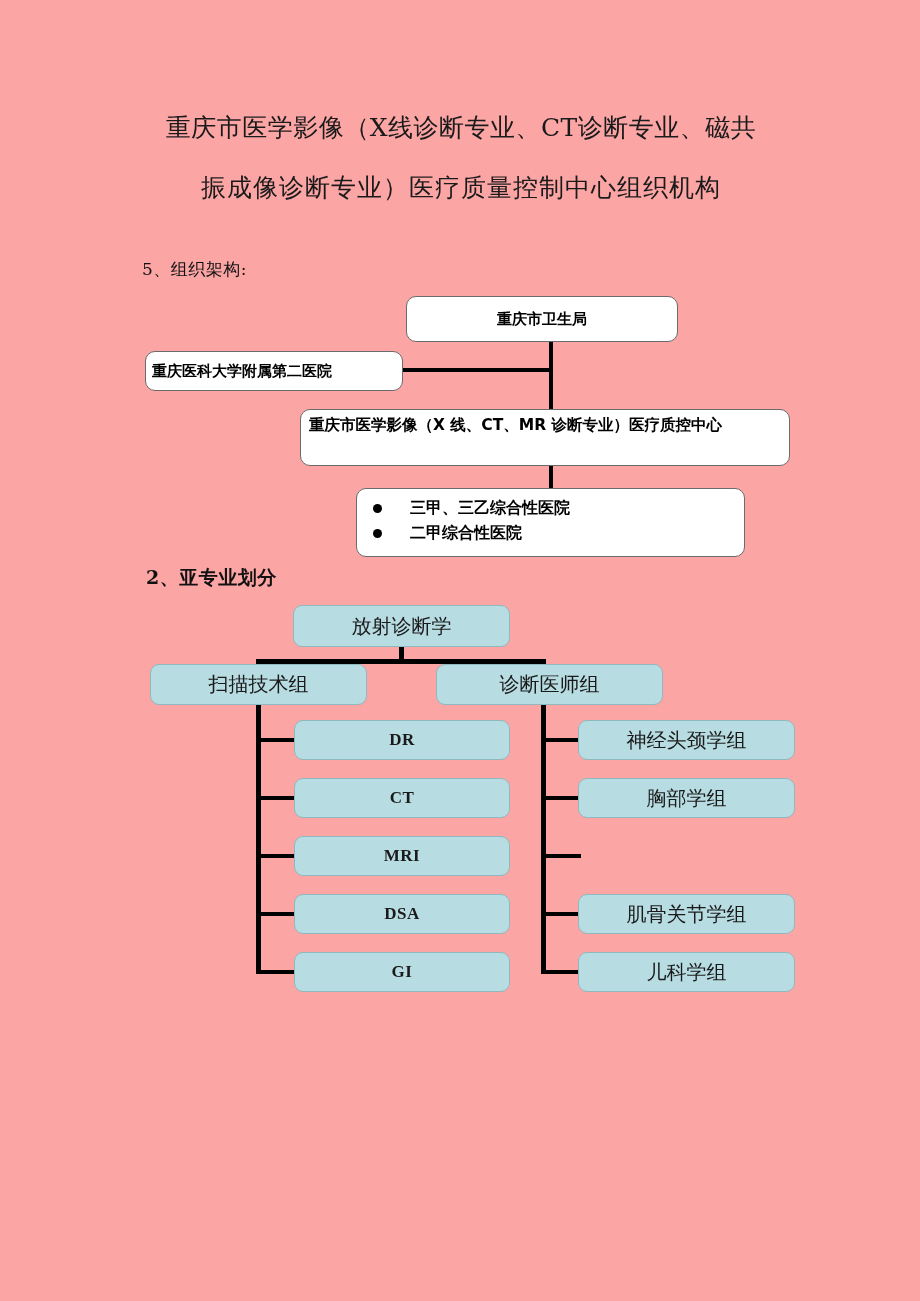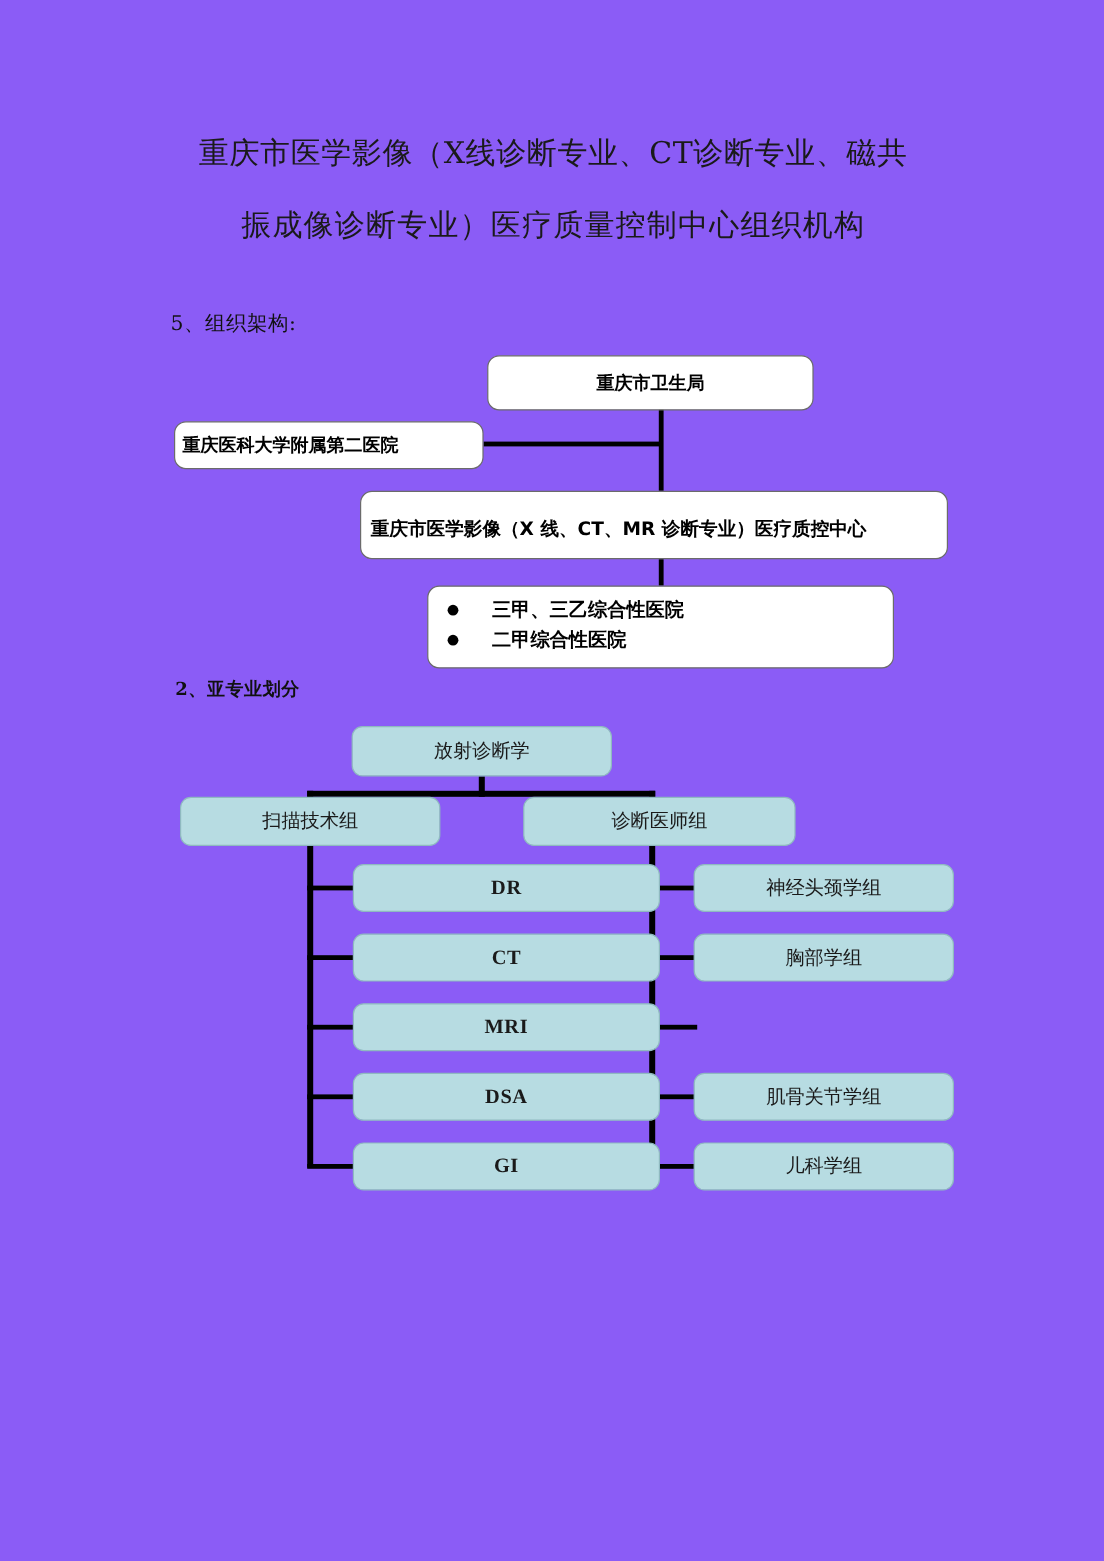--- a/index.html
+++ b/index.html
@@ -12,21 +12,21 @@
     height: 1301px;
     position: relative;
     font-family: "Liberation Serif", "DejaVu Serif", serif;
     color: #000000;
     overflow: hidden;
   }
 
   .page {
     position: absolute;
     inset: 0;
-    background: #8b5cf6;
+    background: #fca5a5;
   }
 
   
   .doc-title {
     position: absolute;
     left: 125px;
     top: 98px;
     width: 672px;
     text-align: center;
     font-size: 25px;
@@ -50,21 +50,21 @@
   }
   #sec1 {
     left: 142px;
     top: 258px;
     font-size: 17px;
     letter-spacing: 0.5px;
   }
   #sec2 {
     left: 146px;
     top: 565px;
-    font-size: 15px;
+    font-size: 19px;
     font-weight: bold;
     letter-spacing: 0.5px;
   }
 
   
   .chart { position: absolute; }
 
   .node {
     position: absolute;
     box-sizing: border-box;
@@ -93,21 +93,21 @@
 
   
   .node.teal {
     background: #b7dce2;
     border: 1px solid #8fb9c0;
     border-radius: 9px;
   }
   .node.teal .label {
     text-align: center;
     font-family: "DejaVu Serif", "Liberation Serif", serif;
-    font-size: 16px;
+    font-size: 20px;
     color: #1a1a1a;
   }
   .node.teal.latin .label {
     font-family: "Liberation Serif", "DejaVu Serif", serif;
     font-weight: bold;
     font-size: 17px;
     letter-spacing: 0.5px;
   }
 
   .connector {
@@ -122,21 +122,21 @@
   #node-health-bureau {
     left: 406px; top: 296px; width: 272px; height: 46px;
     justify-content: center;
   }
   #node-affiliated-hospital {
     left: 145px; top: 351px; width: 258px; height: 40px;
     justify-content: flex-start; padding-left: 6px;
   }
   #node-qc-center {
     left: 300px; top: 409px; width: 490px; height: 57px;
-    align-items: flex-start; padding: 21px 0 0 8px;
+    align-items: flex-start; padding: 5px 0 0 8px;
   }
   #node-qc-center .label { font-size: 15.5px; }
 
   #node-hospital-list {
     left: 356px; top: 488px; width: 389px; height: 69px;
     display: block; padding: 7px 0 0 0;
   }
   .bullet-row {
     display: flex;
     align-items: center;
@@ -166,21 +166,21 @@
     justify-content: center;
   }
   #node-scan-tech-group {
     left: 150px; top: 664px; width: 217px; height: 41px;
     justify-content: flex-end;
   }
   #node-diagnostic-physician-group {
     left: 436px; top: 664px; width: 227px; height: 41px;
   }
   .leaf-left {
-    left: 294px; width: 256px; height: 40px;
+    left: 294px; width: 216px; height: 40px;
     justify-content: center;
   }
   .leaf-right {
     left: 578px; width: 217px; height: 40px;
     justify-content: center;
   }
 </style>
 </head>
 <body>
 

